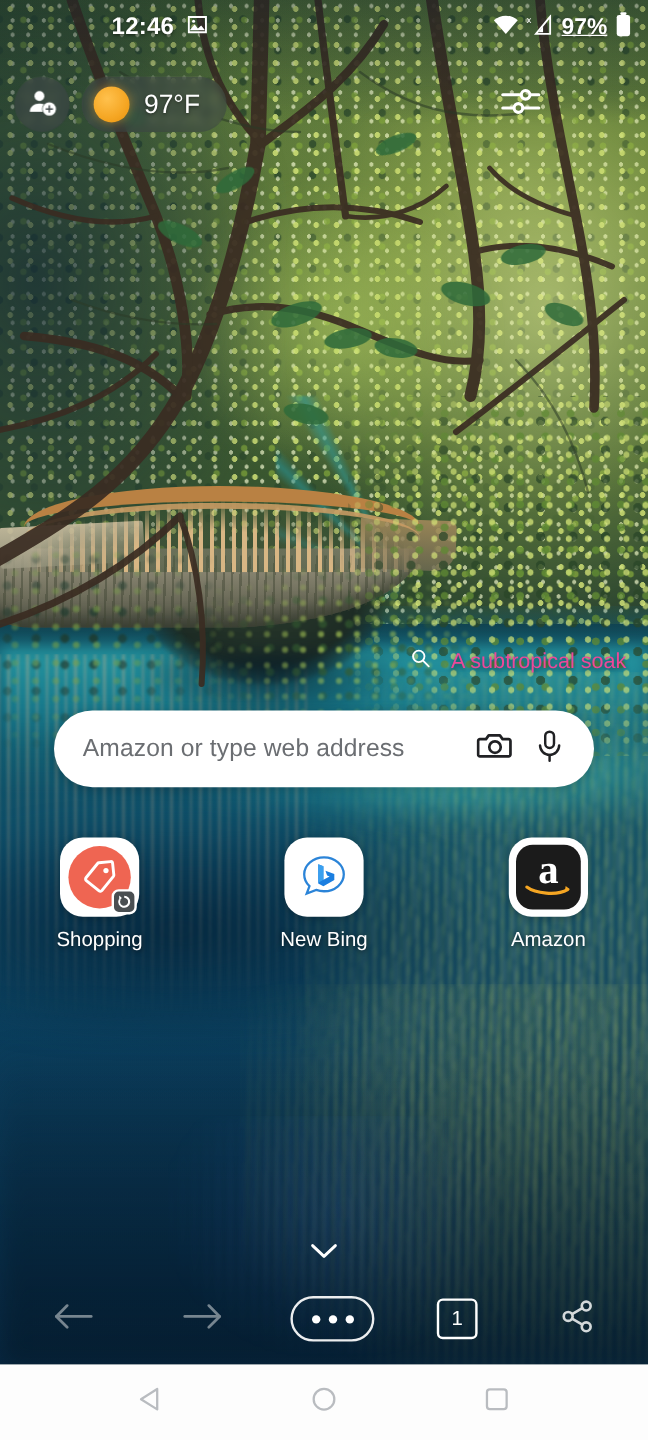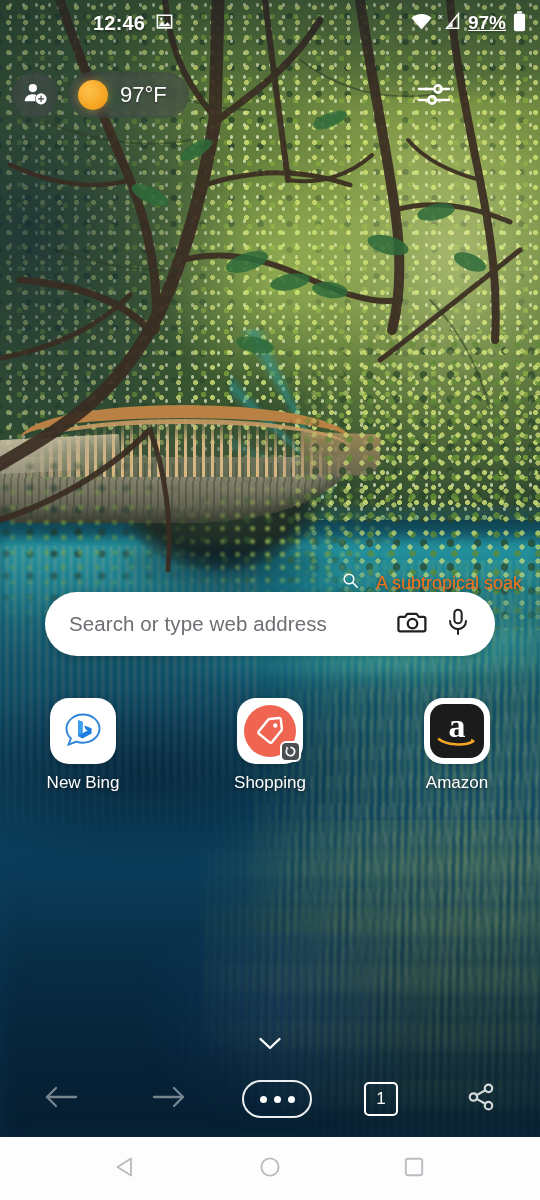--- a/index.html
+++ b/index.html
@@ -265,21 +265,21 @@
     color:#fff; text-shadow:0 1px 3px rgba(0,0,0,.6);
   }
   .sb-left{ display:flex; align-items:flex-start; gap:10px; margin-left:93px; }
   .sb-time{ font-size:20px; font-weight:700; letter-spacing:.2px; }
   .sb-right{ margin-left:auto; display:flex; align-items:center; gap:7px; margin-right:14px; }
   .sb-pct{ font-size:19px; font-weight:700;text-decoration:underline; }
 
   
   .topchips{
     position:absolute; left:0; top:64px; width:472px; height:54px; z-index:40;
-    display:flex; align-items:flex-end;
+    display:flex; align-items:flex-start;
   }
   .profile-btn{
     margin-left:12px; width:46px; height:46px; border-radius:50%;
     background:rgba(60,68,70,.62); display:flex; align-items:center; justify-content:center;
     backdrop-filter:blur(4px);
   }
   .weather-chip{
     margin-left:10px; height:46px; padding:0 22px 0 10px; border-radius:24px;
     background:rgba(60,68,70,.55); display:flex; align-items:center; gap:12px;
     backdrop-filter:blur(4px);
@@ -292,21 +292,21 @@
   .temp{ color:#fff; font-size:22px; font-weight:500; text-shadow:0 1px 3px rgba(0,0,0,.5); }
   .settings-btn{
     margin-left:auto; margin-right:16px; width:44px; height:44px;
     display:flex; align-items:center; justify-content:center;
   }
 
   
   .credit{
     position:absolute; right:18px; top:540px; z-index:35;
     display:flex; align-items:center; gap:17px;
-    color:#f97316; font-size:18px; text-shadow:0 1px 4px rgba(0,0,0,.55);margin-top:32px;
+    color:#ec4899; font-size:18px; text-shadow:0 1px 4px rgba(0,0,0,.55);
   }
 
   
   .searchbar{
     position:absolute; left:45px; top:592px; width:450px; height:64px; z-index:35;
     background:#fff; border-radius:34px; display:flex; align-items:center;
     box-shadow:0 2px 10px rgba(0,0,0,.22);
   }
   .search-ph{
     margin-left:24px; flex:1; color:#6b6e72; font-size:20.5px; letter-spacing:.1px;
@@ -542,54 +542,41 @@
     <span>
       <svg width="17" height="17" viewBox="0 0 20 20" fill="none" stroke="#fff" stroke-width="1.8">
         <circle cx="8.2" cy="8.2" r="5.6"></circle>
         <line x1="12.4" y1="12.4" x2="18" y2="18" stroke-linecap="round"></line>
       </svg>
     </span>
     <span>A subtropical soak</span>
   </div>
 
   <div class="searchbar">
-    <span class="search-ph">Search or type web address</span>
+    <span class="search-ph">Amazon or type web address</span>
     <span class="sb-ico">
       <span>
         <svg width="31" height="31" viewBox="0 0 26 26" fill="none" stroke="#202124" stroke-width="1.9">
           <path d="M2.5 8.3h4.2l1.9-2.6h7.8l1.9 2.6h4.2a1.3 1.3 0 0 1 1.3 1.3v9.5a1.3 1.3 0 0 1-1.3 1.3H2.5a1.3 1.3 0 0 1-1.3-1.3V9.6a1.3 1.3 0 0 1 1.3-1.3z" stroke-linejoin="round"></path>
           <circle cx="13" cy="13.9" r="4"></circle>
         </svg>
       </span>
     </span>
     <span class="sb-ico mic">
       <span>
         <svg width="28" height="28" viewBox="0 0 24 26" fill="none" stroke="#202124" stroke-width="1.9" stroke-linecap="round">
           <rect x="8.6" y="1.6" width="6.8" height="12.6" rx="3.4"></rect>
           <path d="M4.6 12.2a7.4 7.4 0 0 0 14.8 0"></path>
           <line x1="12" y1="19.6" x2="12" y2="24.2"></line>
         </svg>
       </span>
     </span>
   </div>
 
   <div class="tiles">
-
-    <div class="tile">
-      <div class="tile-icon">
-        <span class="bing-wrap">
-          <svg width="44" height="44" viewBox="0 0 44 44">
-            <path d="M22 5.5c9.1 0 16.5 6.3 16.5 14.1 0 7.8-7.4 14.1-16.5 14.1-2.3 0-4.5-.4-6.5-1.15L7.6 35.6l2.3-6.2C7 26.9 5.5 23.4 5.5 19.6 5.5 11.8 12.9 5.5 22 5.5z" fill="none" stroke="#2b84d8" stroke-width="1.9"></path>
-            <path d="M17.2 11.2l4.3 1.6v11.4l5.2-2.7-2.1-1-1.4-3.9 7.4 2.7v5.1l-9.1 5.2-4.3-2.4z" fill="#1b7ee0"></path>
-            <path d="M17.2 11.2l4.3 1.6v11.4l-4.3 2.4z" fill="#3aa0ef"></path>
-          </svg>
-        </span>
-      </div>
-      <span class="tile-label">New Bing</span>
-    </div>
 
     <div class="tile">
       <div class="tile-icon">
         <div class="shop-circle">
           <svg width="30" height="30" viewBox="0 0 26 26" fill="none" stroke="#fff" stroke-width="2.1" stroke-linejoin="round">
             <path d="M13.6 2.6H22a1.4 1.4 0 0 1 1.4 1.4v8.4a1.4 1.4 0 0 1-.41 1L13.6 22.8a1.4 1.4 0 0 1-2 0l-8.4-8.4a1.4 1.4 0 0 1 0-2l9.4-9.4a1.4 1.4 0 0 1 1-.4z" transform="rotate(-6 13 13)"></path>
             <circle cx="17.6" cy="8.2" r="1.9" fill="#fff" stroke="none"></circle>
           </svg>
         </div>
         <span class="shop-badge">
@@ -597,20 +584,33 @@
             <path d="M7 1.6a5.4 5.4 0 1 1-5 3.4h1.9A3.6 3.6 0 1 0 7 3.4V1.6z"></path>
             <path d="M2.5 1.3l2.4 2.3-2.4 2.3z"></path>
           </svg>
         </span>
       </div>
       <span class="tile-label">Shopping</span>
     </div>
 
     <div class="tile">
       <div class="tile-icon">
+        <span class="bing-wrap">
+          <svg width="44" height="44" viewBox="0 0 44 44">
+            <path d="M22 5.5c9.1 0 16.5 6.3 16.5 14.1 0 7.8-7.4 14.1-16.5 14.1-2.3 0-4.5-.4-6.5-1.15L7.6 35.6l2.3-6.2C7 26.9 5.5 23.4 5.5 19.6 5.5 11.8 12.9 5.5 22 5.5z" fill="none" stroke="#2b84d8" stroke-width="1.9"></path>
+            <path d="M17.2 11.2l4.3 1.6v11.4l5.2-2.7-2.1-1-1.4-3.9 7.4 2.7v5.1l-9.1 5.2-4.3-2.4z" fill="#1b7ee0"></path>
+            <path d="M17.2 11.2l4.3 1.6v11.4l-4.3 2.4z" fill="#3aa0ef"></path>
+          </svg>
+        </span>
+      </div>
+      <span class="tile-label">New Bing</span>
+    </div>
+
+    <div class="tile">
+      <div class="tile-icon">
         <div class="amz">
           <span class="amz-a">a</span>
           <svg width="42" height="13" viewBox="0 0 42 13" style="margin-top:-4px">
             <path d="M3 4.2C10 9.6 28 11.6 37 6.4" fill="none" stroke="#f5a623" stroke-width="2.6" stroke-linecap="round"></path>
             <path d="M35.4 3.4l3.6 2.6-4.4 2.2z" fill="#f5a623"></path>
           </svg>
         </div>
       </div>
       <span class="tile-label">Amazon</span>
     </div>

